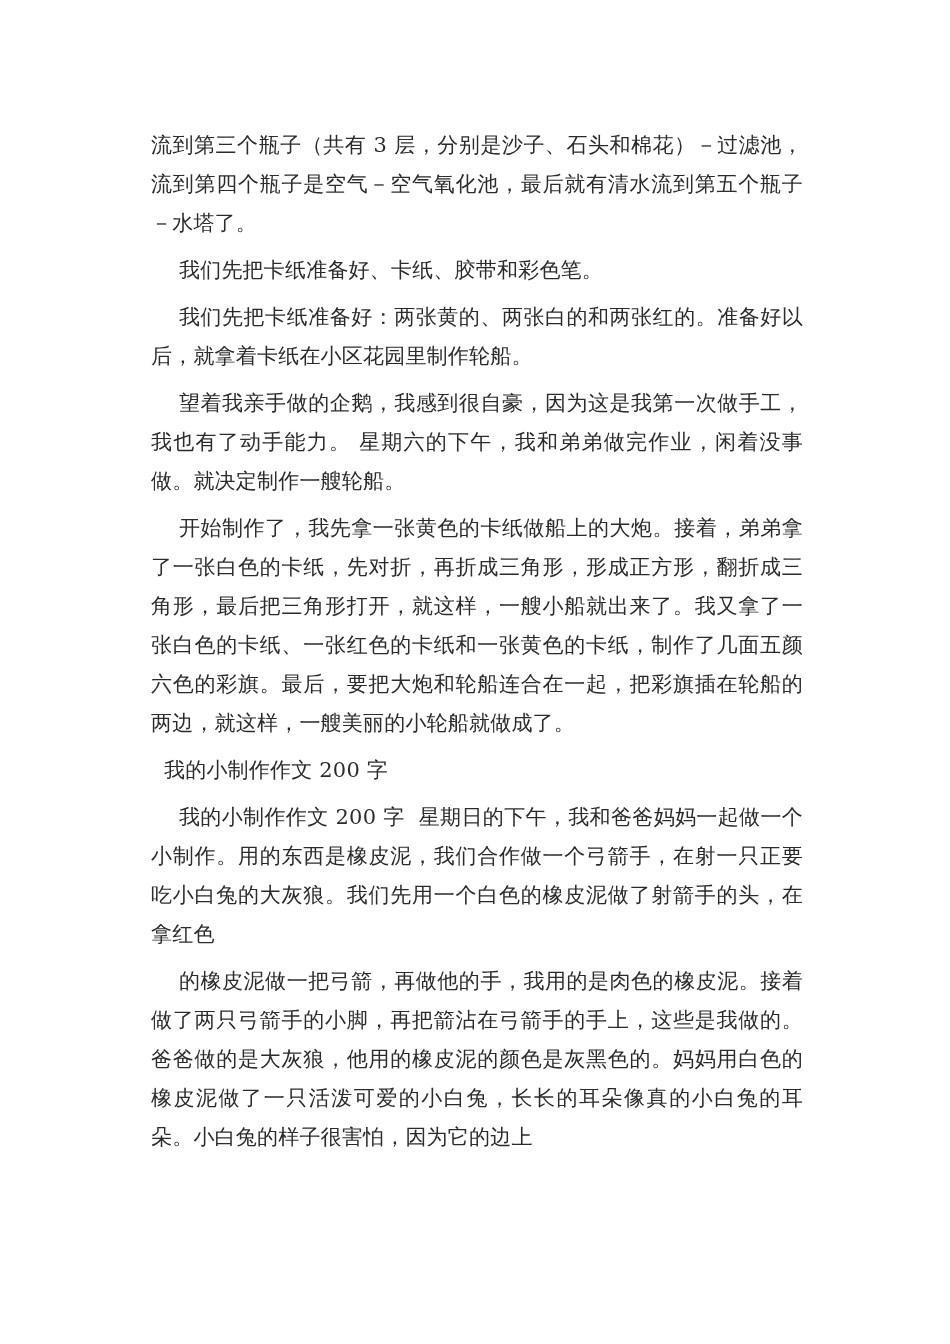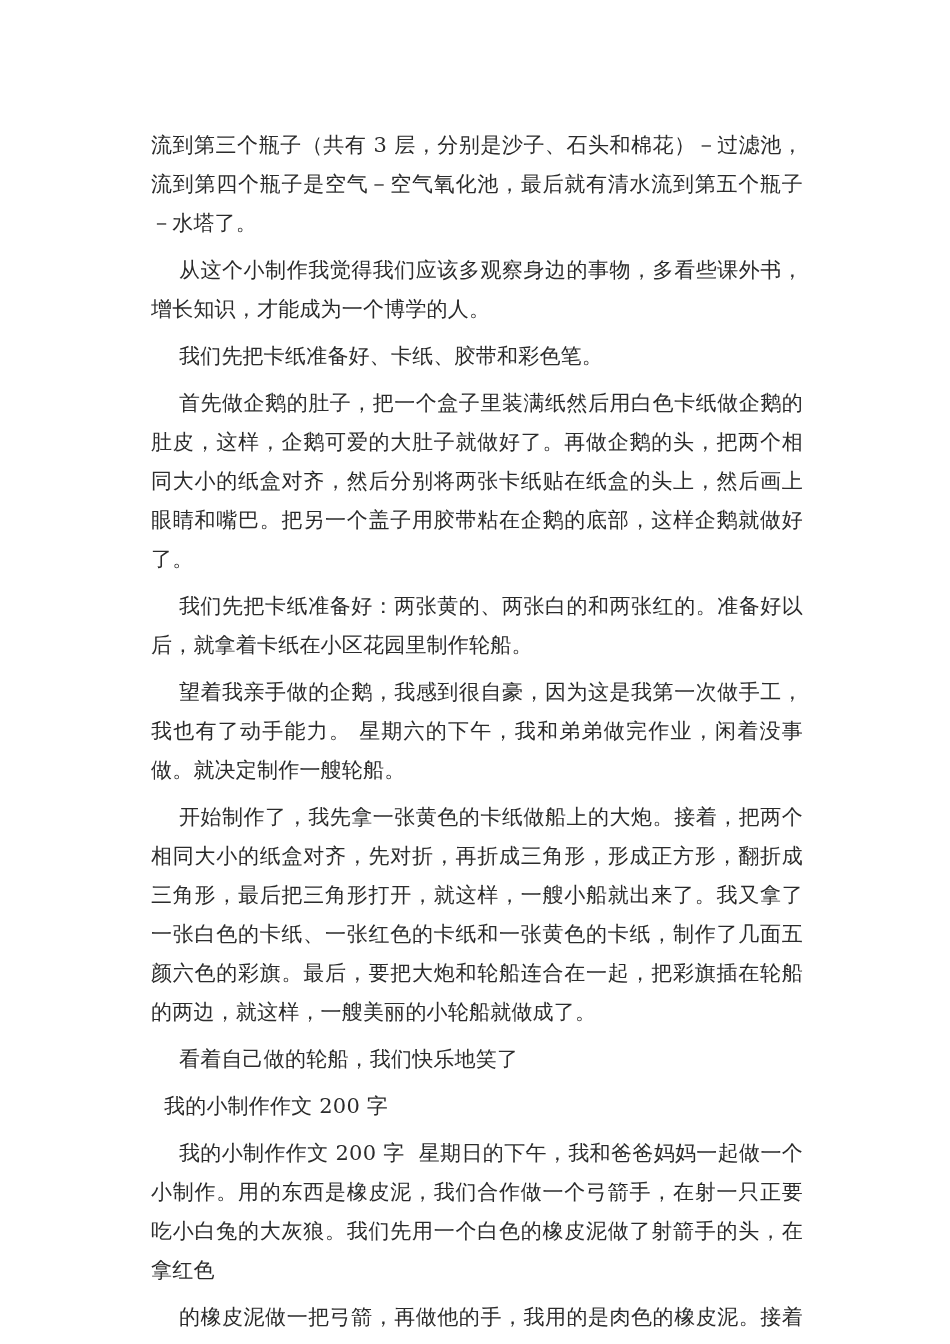--- a/index.html
+++ b/index.html
@@ -44,34 +44,31 @@
   }
 </style>
 </head>
 <body>
 
 <div class="page">
   <div class="doc-body">
 
     <p class="para indent-0">流到第三个瓶子（共有 3 层，分别是沙子、石头和棉花）－过滤池，流到第四个瓶子是空气－空气氧化池，最后就有清水流到第五个瓶子－水塔了。</p>
 
-    <p class="para indent-1">从这个小制作我觉得我们应该多观察身边的事物，多看些课外书，增长知识，才能成为一个博学的人。</p>
 
 
     <p class="para indent-1">我们先把卡纸准备好、卡纸、胶带和彩色笔。</p>
 
-    <p class="para indent-1">首先做企鹅的肚子，把一个盒子里装满纸然后用白色卡纸做企鹅的肚皮，这样，企鹅可爱的大肚子就做好了。再做企鹅的头，把两个相同大小的纸盒对齐，然后分别将两张卡纸贴在纸盒的头上，然后画上眼睛和嘴巴。把另一个盖子用胶带粘在企鹅的底部，这样企鹅就做好了。</p>
 
     <p class="para indent-1">我们先把卡纸准备好：两张黄的、两张白的和两张红的。准备好以后，就拿着卡纸在小区花园里制作轮船。</p>
 
     <p class="para indent-1">望着我亲手做的企鹅，我感到很自豪，因为这是我第一次做手工，我也有了动手能力。 星期六的下午，我和弟弟做完作业，闲着没事做。就决定制作一艘轮船。</p>
 
-    <p class="para indent-1">开始制作了，我先拿一张黄色的卡纸做船上的大炮。接着，把两个相同大小的纸盒对齐，先对折，再折成三角形，形成正方形，翻折成三角形，最后把三角形打开，就这样，一艘小船就出来了。我又拿了一张白色的卡纸、一张红色的卡纸和一张黄色的卡纸，制作了几面五颜六色的彩旗。最后，要把大炮和轮船连合在一起，把彩旗插在轮船的两边，就这样，一艘美丽的小轮船就做成了。</p>
+    <p class="para indent-1">开始制作了，我先拿一张黄色的卡纸做船上的大炮。接着，弟弟拿了一张白色的卡纸，先对折，再折成三角形，形成正方形，翻折成三角形，最后把三角形打开，就这样，一艘小船就出来了。我又拿了一张白色的卡纸、一张红色的卡纸和一张黄色的卡纸，制作了几面五颜六色的彩旗。最后，要把大炮和轮船连合在一起，把彩旗插在轮船的两边，就这样，一艘美丽的小轮船就做成了。</p>
 
-    <p class="para indent-1">看着自己做的轮船，我们快乐地笑了</p>
 
     <p class="para indent-half">我的小制作作文 200 字</p>
 
 
     <p class="para indent-1">我的小制作作文 200 字  星期日的下午，我和爸爸妈妈一起做一个小制作。用的东西是橡皮泥，我们合作做一个弓箭手，在射一只正要吃小白兔的大灰狼。我们先用一个白色的橡皮泥做了射箭手的头，在拿红色</p>
 
     <p class="para indent-1">的橡皮泥做一把弓箭，再做他的手，我用的是肉色的橡皮泥。接着做了两只弓箭手的小脚，再把箭沾在弓箭手的手上，这些是我做的。爸爸做的是大灰狼，他用的橡皮泥的颜色是灰黑色的。妈妈用白色的橡皮泥做了一只活泼可爱的小白兔，长长的耳朵像真的小白兔的耳朵。小白兔的样子很害怕，因为它的边上</p>
 
   </div>
 </div>

